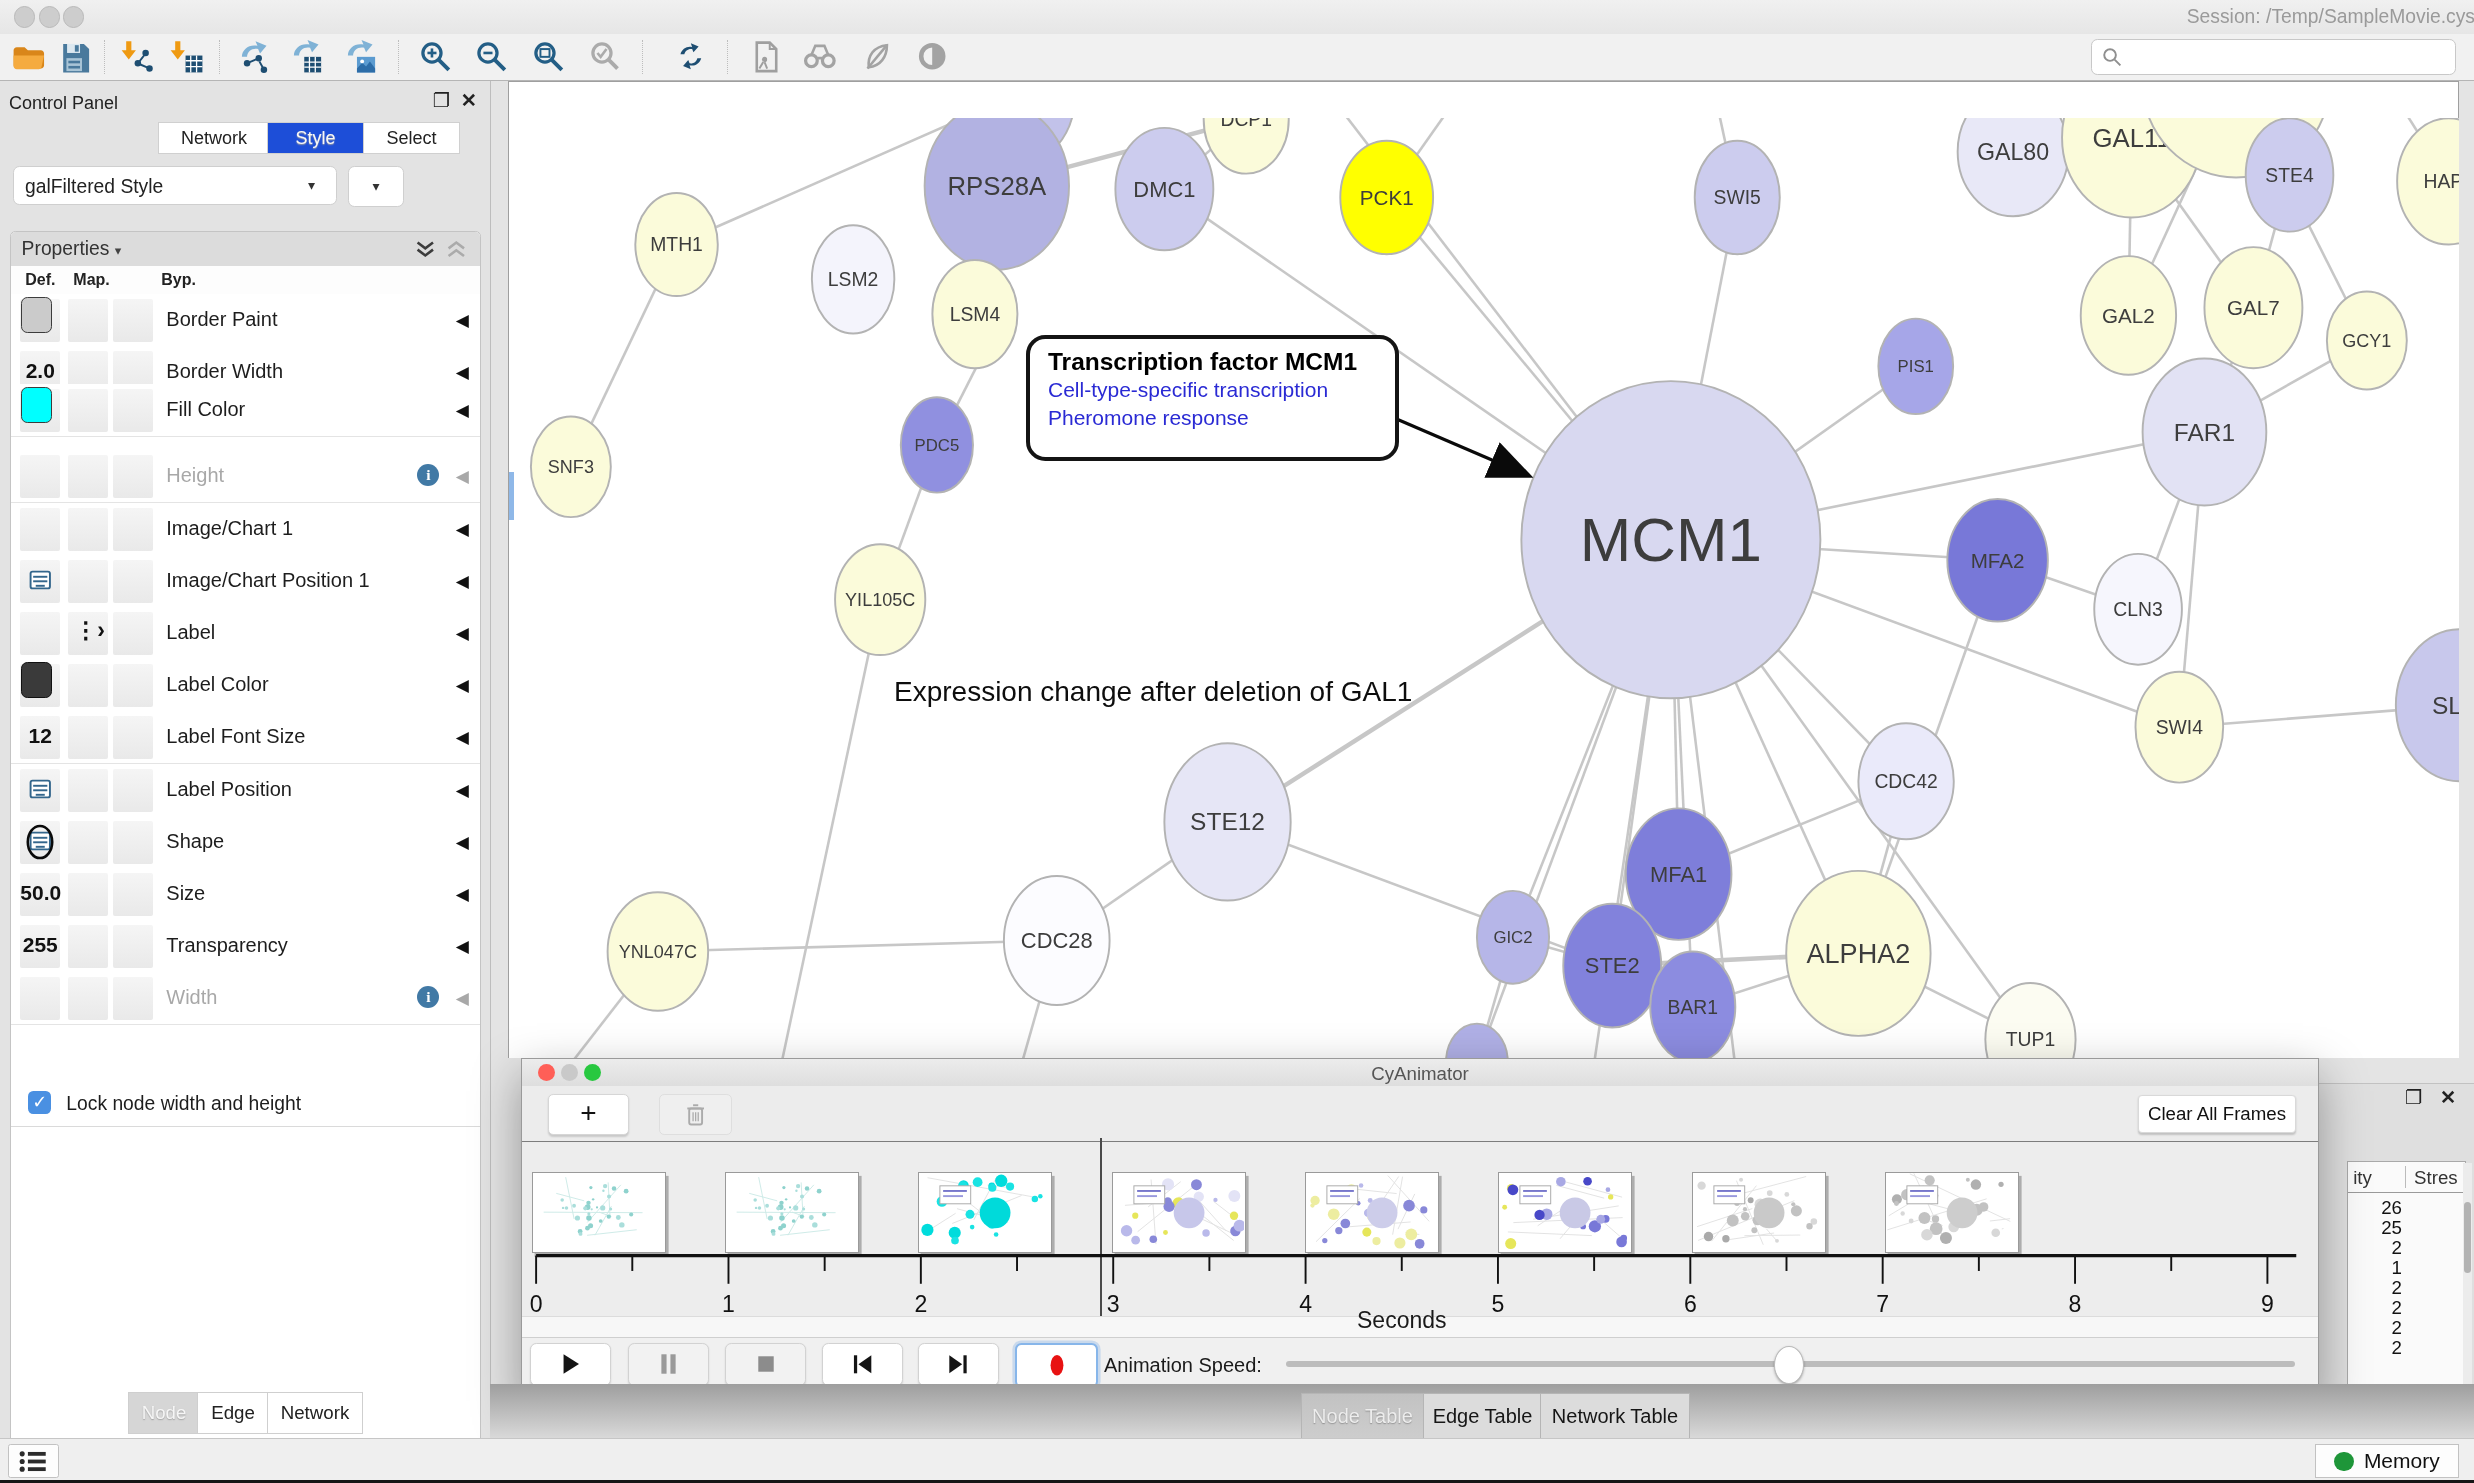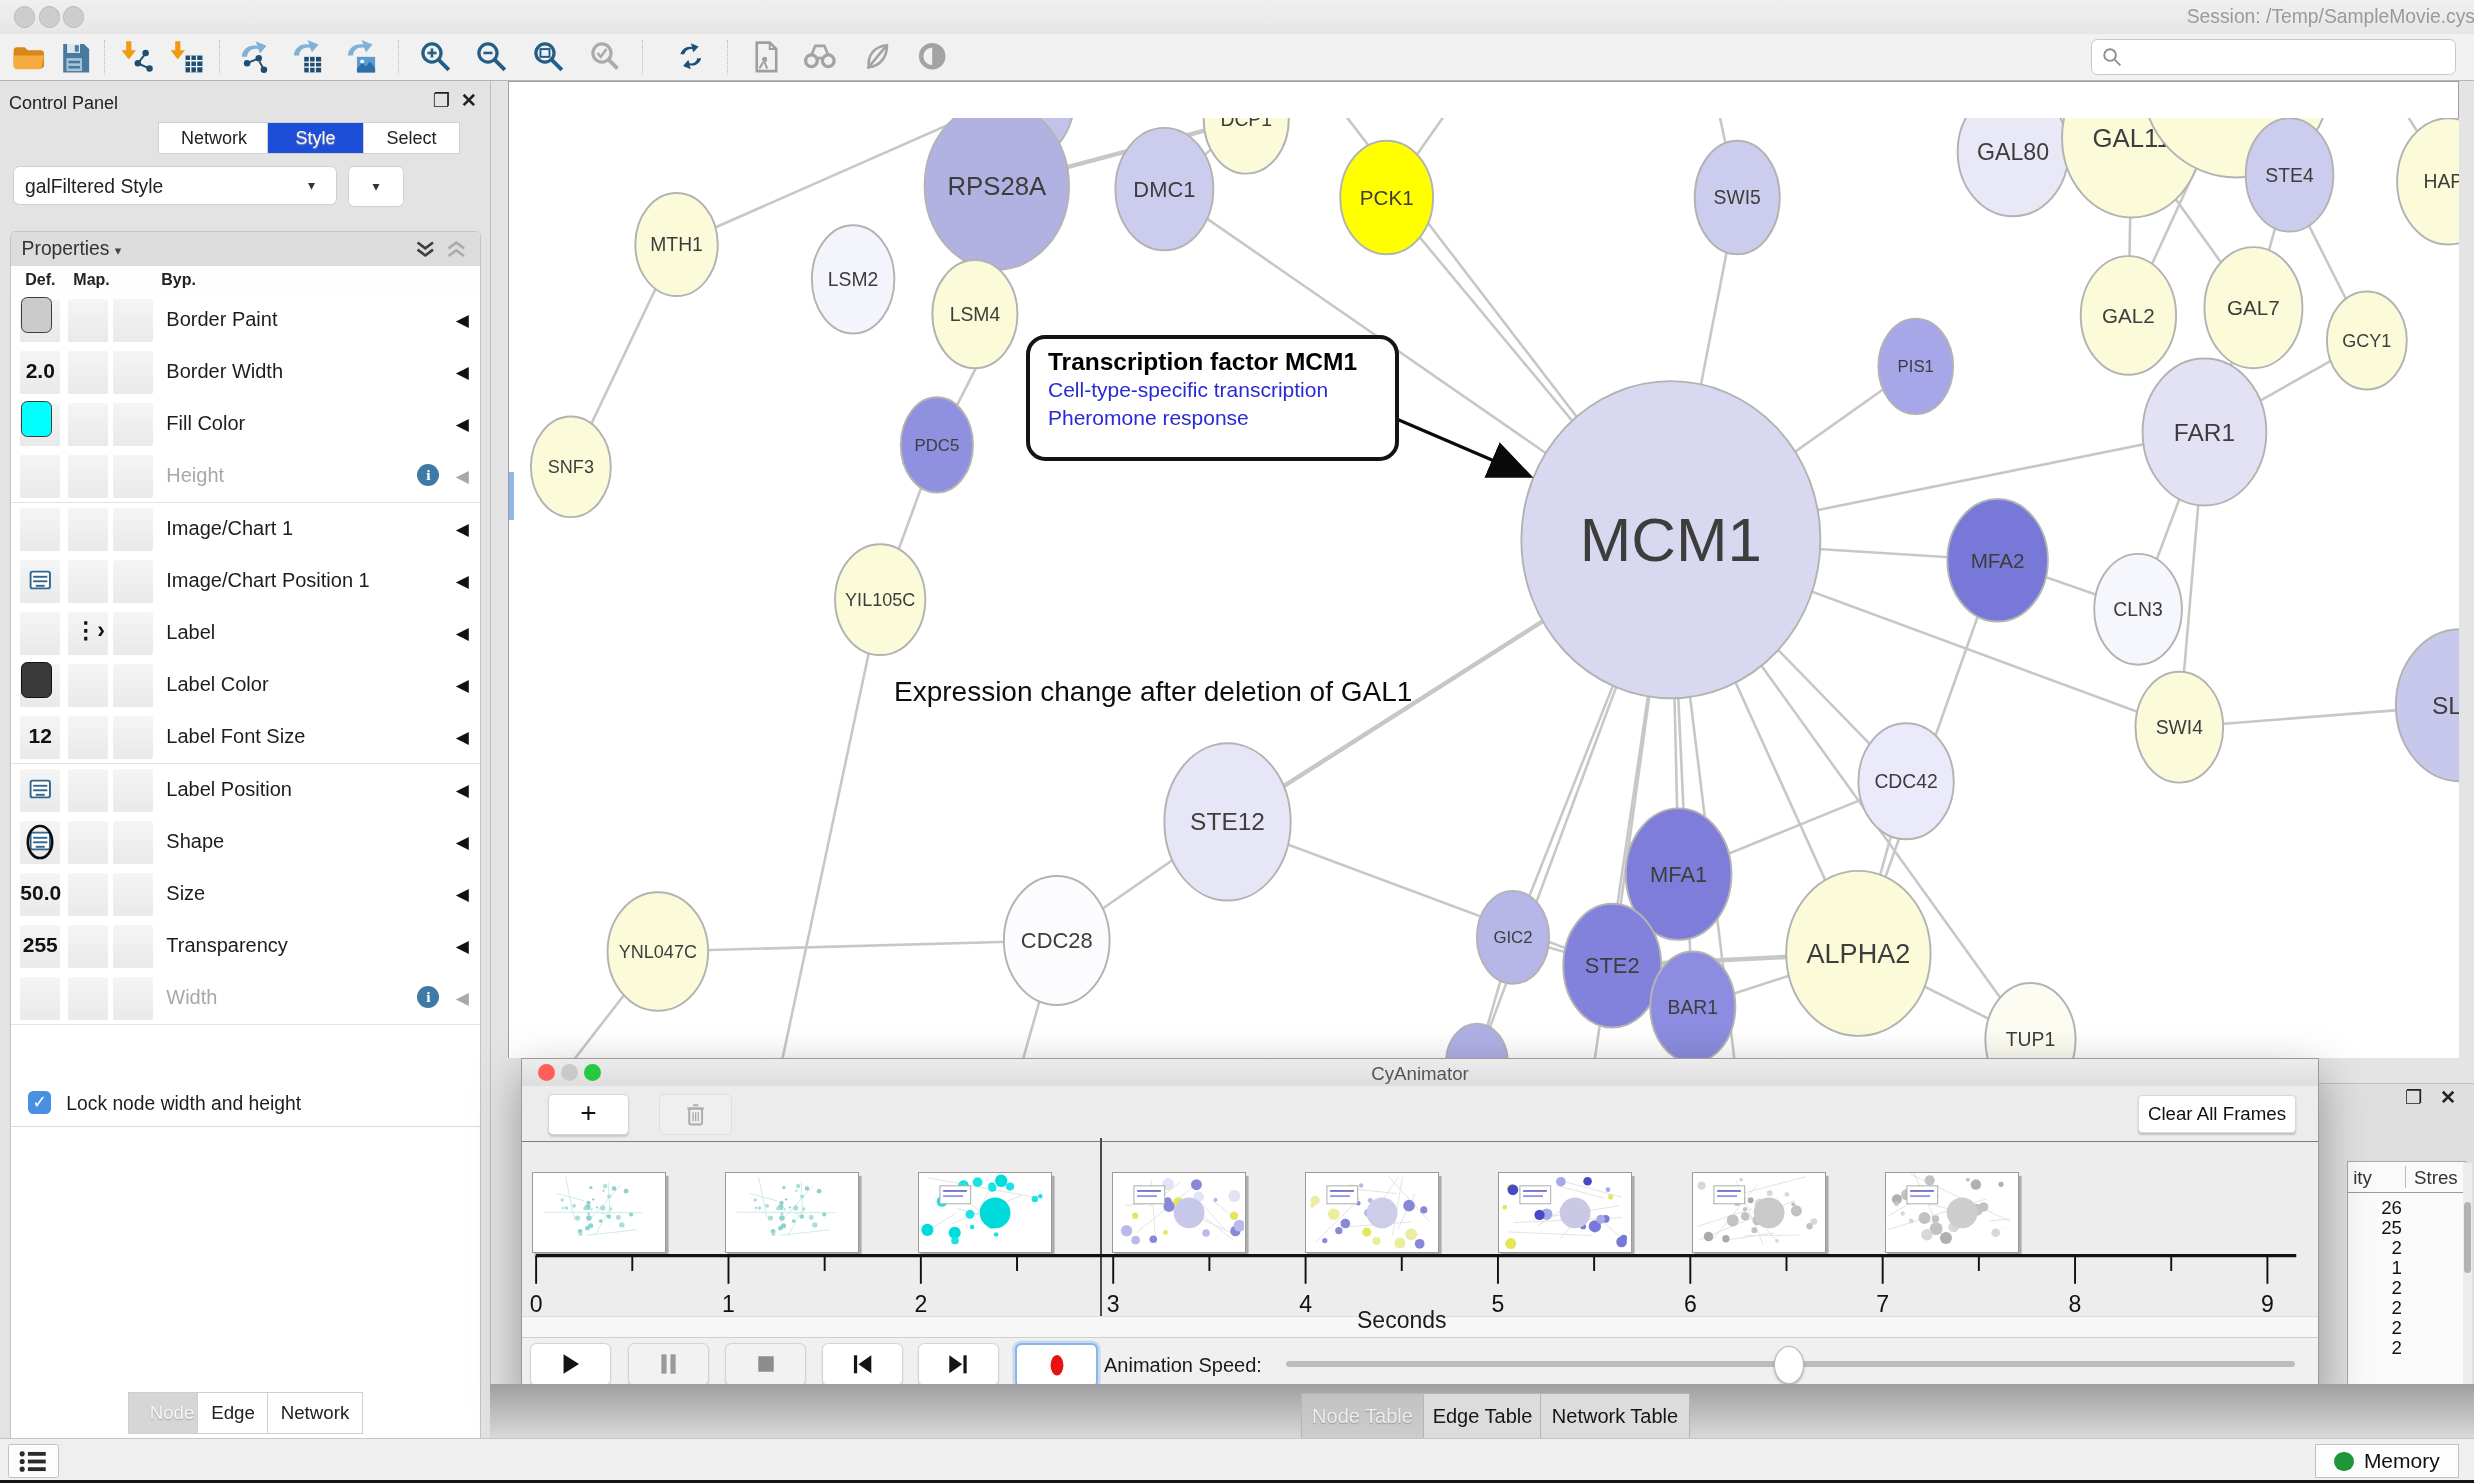--- a/index.html
+++ b/index.html
@@ -272,21 +272,21 @@
             <div class="parrow">◀</div>
           </div>
           <div class="prow" style="top:114px;">
             <div class="pcell" style="left:9px;"></div>
             <div class="pcell" style="left:57px;"></div>
             <div class="pcell" style="left:102px;"></div>
             <div class="pval" style="left:9px;">2.0</div>
             <div class="plabel">Border Width</div>
             <div class="parrow">◀</div>
           </div>
-          <div class="prow" style="top:166px;text-decoration:underline;">
+          <div class="prow" style="top:152px;text-decoration:underline;">
             <div class="pcell" style="left:9px;"></div>
             <div class="pcell" style="left:57px;"></div>
             <div class="pcell" style="left:102px;"></div>
             <div class="swatch" style="left: 9.7px; background: rgb(0, 255, 255);"></div>
             <div class="plabel">Fill Color</div>
             <div class="parrow">◀</div>
           </div>
           <div class="prow disabled" style="top:218px;">
             <div class="pcell" style="left:9px;"></div>
             <div class="pcell" style="left:57px;"></div>
@@ -392,21 +392,21 @@
             <div class="info-dot">i</div>
             <div class="parrow">◀</div>
           </div>
         </div>
       <div id="lock-row" class="abs">
         <div id="lock-check" class="abs"><span>✓</span></div>
         <div id="lock-label" class="abs">Lock node width and height</div>
       </div>
     </div>
     <div id="cp-bottom-tabs">
-        <div class="cpb-tab active" style="left:128px;width:70px;padding-left:8px;">Node</div>
+        <div class="cpb-tab active" style="left:128px;width:70px;">Node</div>
         <div class="cpb-tab" style="left:197px;width:70px;">Edge</div>
         <div class="cpb-tab" style="left:267px;width:94px;">Network</div>
       </div>
   </div>
 
   <div id="network-window" class="abs">
     <div id="net-canvas" class="abs">
       <svg id="net-svg" width="1950" height="940" viewBox="0 0 3026 1458">
           <defs>
             <marker id="arrow" markerWidth="14" markerHeight="12" refX="11" refY="6" orient="auto">

